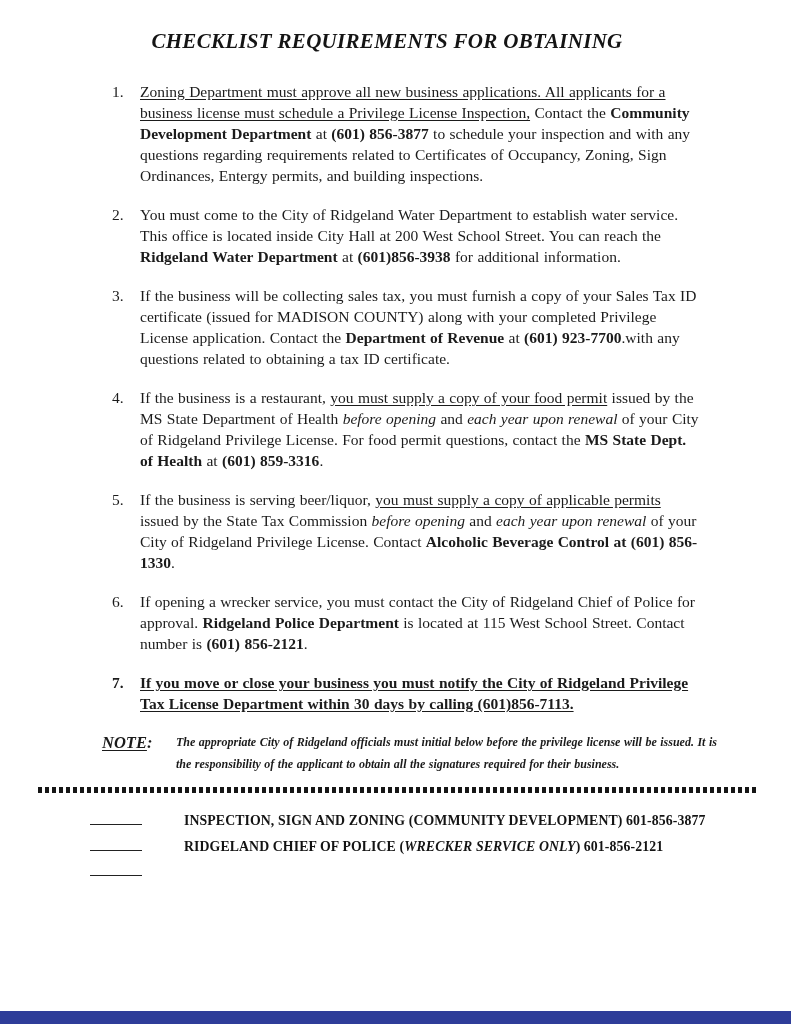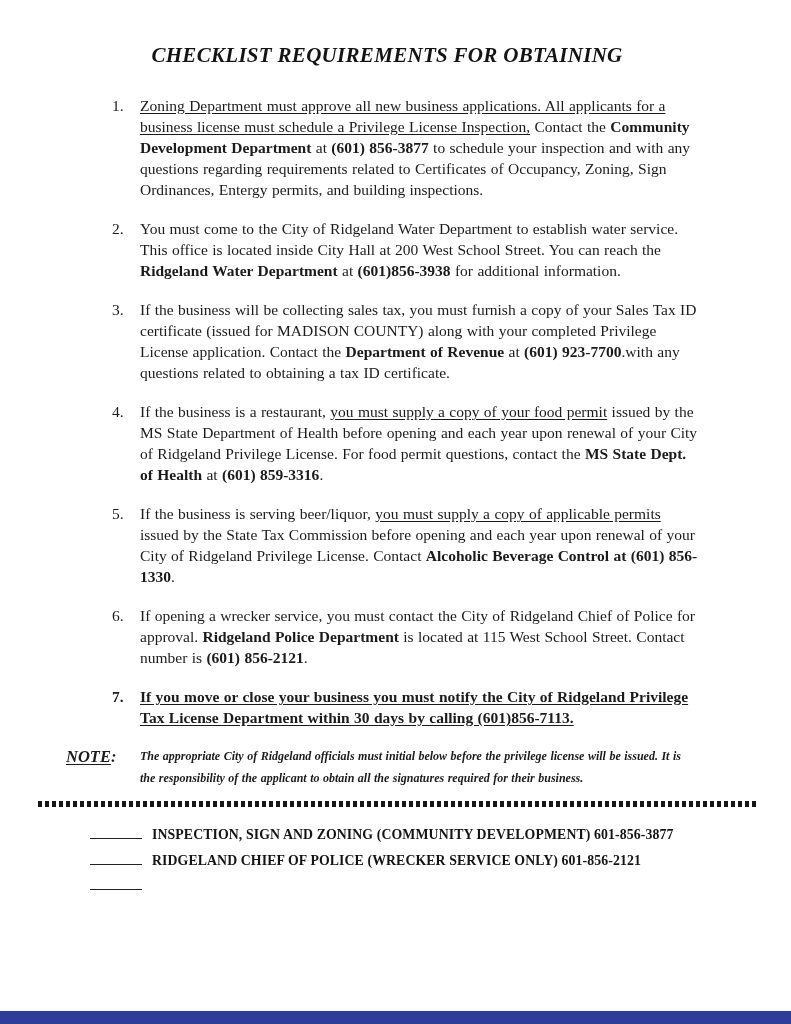--- a/index.html
+++ b/index.html
@@ -5,56 +5,56 @@
   * { margin:0; padding:0; box-sizing:border-box; }
   html,body { width:791px; }
   body {
     width:791px; height:1024px;
     background:#ffffff;
     font-family:"Liberation Serif", serif;
     color:#1b1b1b;
     position:relative;
     overflow:hidden;
   }
-  .page { padding-top:42px; position:relative; width:774px; height:1024px; }
+  .page { padding-top:28px; position:relative; width:774px; height:1024px; }
 
   .title {
     text-align:center;
     font-size:21px;
     font-weight:bold;
     font-style:italic;
     line-height:27px;
     letter-spacing:0.3px;
     color:#141414;
   }
 
   .checklist { list-style:none; margin-top:26px; }
   .item { display:flex; margin-left:112px; margin-bottom:18px; }
   .num  { flex:none; width:28px; font-size:15.5px; line-height:21px; }
   .num.b { font-weight:bold; }
   .itext { width:562px; font-size:15.5px; line-height:21px; word-spacing:0.5px; }
 
   span.b { font-weight:bold; }
-  span.i { }
+  span.i { font-style:italic; }
   span.u { text-decoration:underline; text-underline-offset:2px;margin-top:40px; }
 
-  .note { display:flex; margin-left:66px; margin-top:12px; }
+  .note { display:flex; margin-left:102px; margin-top:12px; }
   .note-label-wrap { flex:none; width:74px; font-size:16.5px; line-height:21.5px; font-weight:bold; font-style:italic; }
   .note-label-wrap .lbl { text-decoration:underline; text-underline-offset:2px; }
   .note-text { width:548px; font-size:12px; line-height:21.5px; font-weight:bold; font-style:italic; word-spacing:0.5px; }
 
   .dotted {
     margin-left:38px;
     margin-top:12px;
     width:718px; height:6px;
     background-image:repeating-linear-gradient(90deg,#161616 0 4px, transparent 4px 7px);
   }
 
   .sigs { margin-top:18px; margin-left:90px; }
-  .sig-row { display:flex; align-items:baseline; margin-bottom:6px; height:20px; }
+  .sig-row { display:flex; align-items:baseline; margin-bottom:6px; height:20px;gap:32px; }
   .blank { flex:none; width:52px; height:13px; border-bottom:1.6px solid #222; margin-right:10px; }
   .sig-text { font-weight:bold; font-size:13.8px; line-height:20px; letter-spacing:0.1px; color:#141414; }
 
   .bottom-bar { position:absolute; left:0; bottom:0; width:791px; height:13px; }
 </style>
 </head>
 <body style="background: rgb(255, 255, 255); color: rgb(27, 27, 27);">
 
 <div class="page">
 

